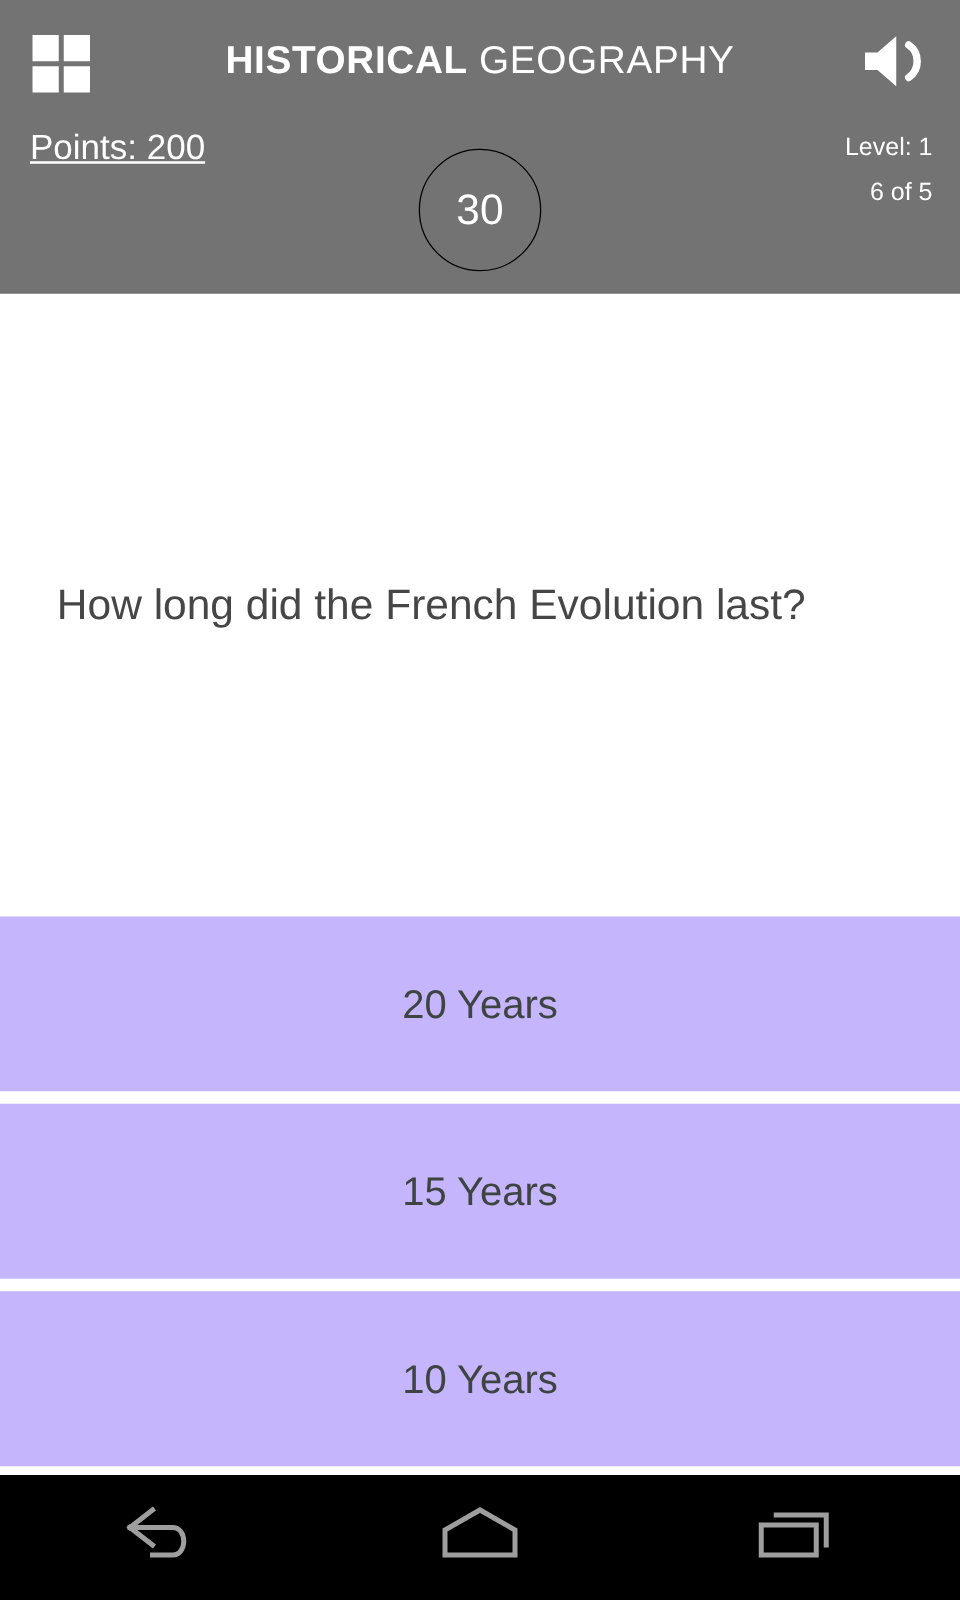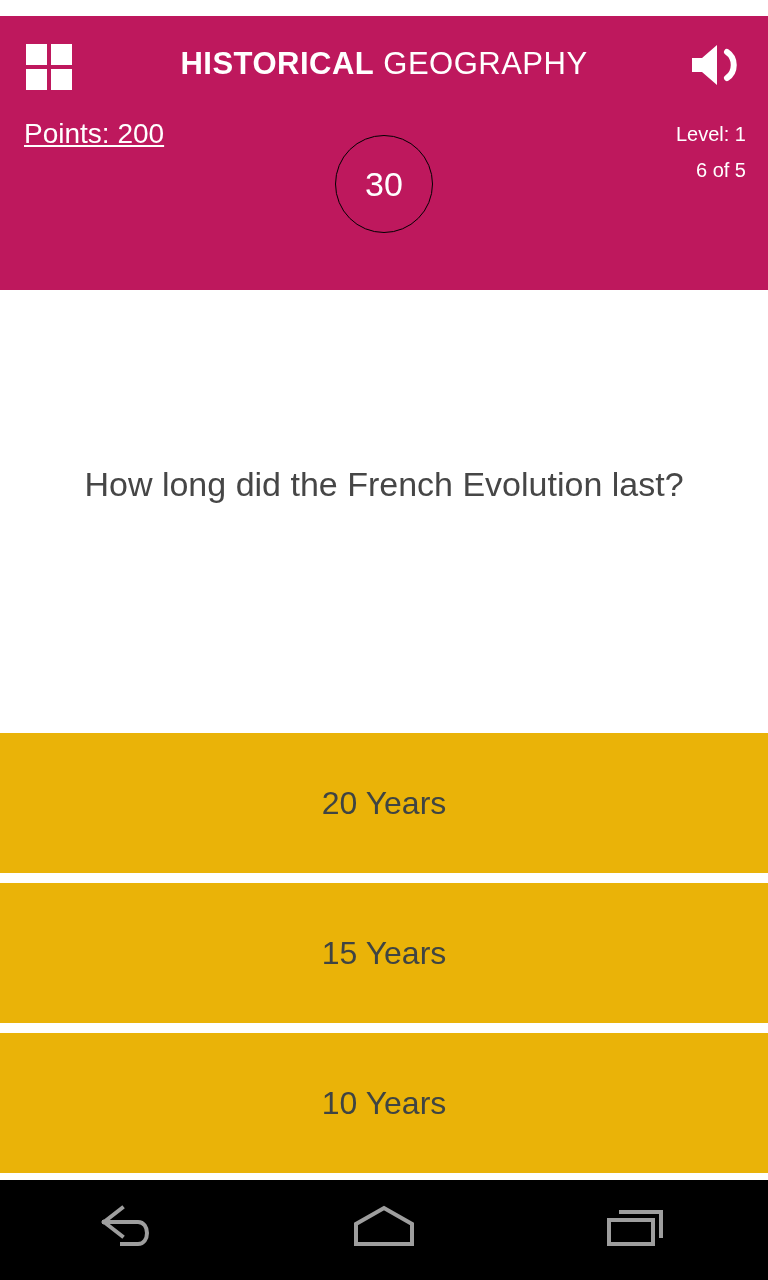--- a/index.html
+++ b/index.html
@@ -6,22 +6,22 @@
   html, body {
     width:768px; height:1280px;
     background:#ffffff;
     font-family:"Liberation Sans", sans-serif;
     overflow:hidden;
   }
   .screen { position:relative; width:768px; height:1280px; background:#fff; }
 
   
   .header {
-    position:absolute; left:0; top:16px; width:768px; height:274px;
-    background:#be185d;
+    position:absolute; left:0; top:0; width:768px; height:235px;
+    background:#737373;
   }
   .grid-icon {
     position:absolute; left:26px; top:28px; width:46px; height:46px;
     display:grid; grid-template-columns:1fr 1fr; grid-template-rows:1fr 1fr;
     gap:4px;
   }
   .grid-icon i { display:block; background:#ffffff; }
 
   .app-title {
     position:absolute; left:0; top:26px; width:768px;
@@ -50,35 +50,35 @@
     position:absolute; left:50%; top:119px; transform:translateX(-50%);
     width:98px; height:98px; border-radius:50%;
     border:1px solid #000000;
     display:flex; align-items:center; justify-content:center;
   }
   .timer span { font-size:34px; color:#ffffff; line-height:1; }
 
   
   .question-area {
     position:absolute; left:0; top:235px; width:768px; height:498px;
-    display:flex; align-items:center; justify-content:center;
+    display:flex; align-items:center; 
   }
   .question-text {
     width:690px; text-align:center;
     font-size:34px; color:#464646; line-height:44px;
   }
 
   
   .options {
     position:absolute; left:0; top:733px; width:768px; height:447px;
     overflow:hidden;
   }
   .option {
     width:768px; height:140px; margin-bottom:10px;
-    background:#eab308;
+    background:#c4b5fd;
     display:flex; align-items:center; justify-content:center;
   }
   .option-label { font-size:32px; color:#3f4443; line-height:40px; }
 
   
   .navbar {
     position:absolute; left:0; bottom:0; width:768px; height:100px;
     background:#000000;
     display:flex; align-items:center;
   }

